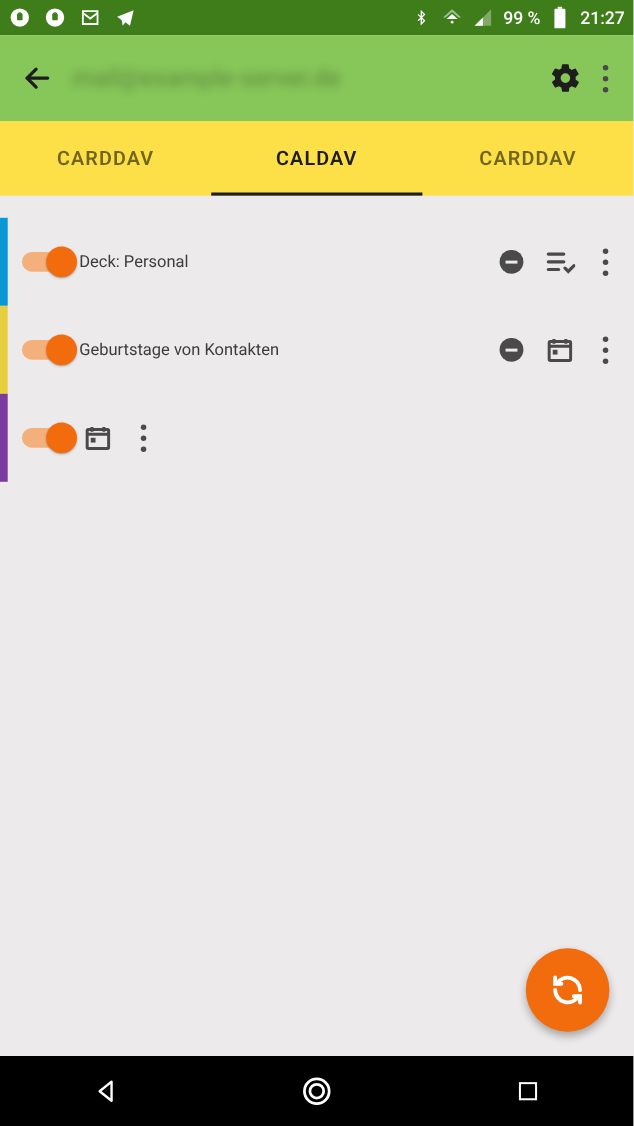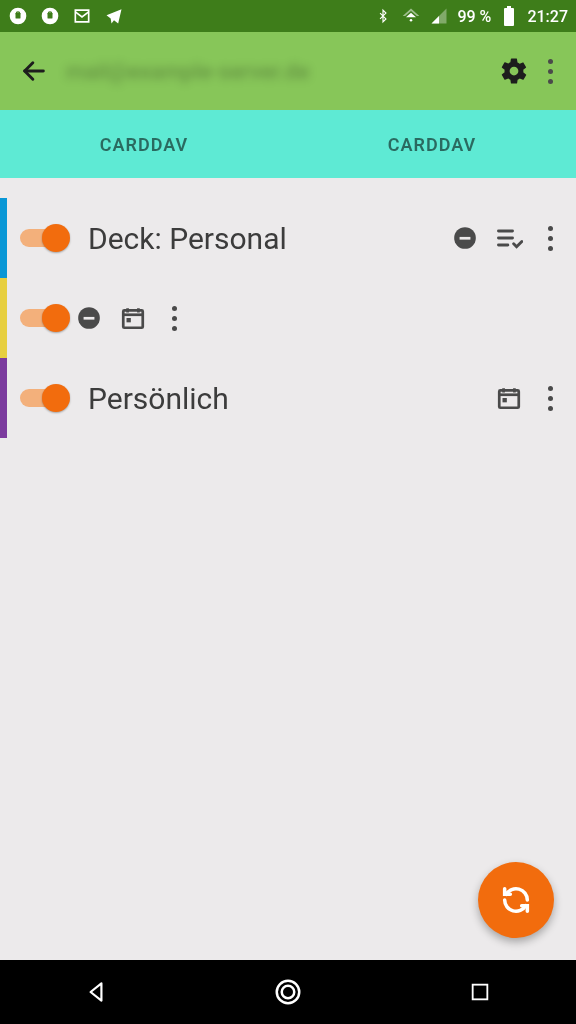--- a/index.html
+++ b/index.html
@@ -11,34 +11,34 @@
   .status-right { margin-left: auto; display: flex; gap: 8px; align-items: center; }
   .status-icon { display: inline-flex; width: 20px; height: 20px; align-items: center; justify-content: center; }
   .status-text { font-weight: 500; }
 
   
   .app-bar { background: #87c659; height: 78px; display: flex; align-items: center; padding: 0 12px; }
   .app-bar .icon-btn { width: 44px; height: 44px; display: inline-flex; align-items: center; justify-content: center; cursor: pointer; }
   .app-bar .title-blur { flex: 1; margin: 0 10px; color: rgba(0,0,0,0.25); filter: blur(4px); font-size: 22px; font-weight: 500; overflow: hidden; white-space: nowrap; }
 
   
-  .tabs { background: #5eead4; height: 68px; display: flex; }
+  .tabs { background: #fde047; height: 68px; display: flex; }
   .tab { flex: 1; display: flex; align-items: center; justify-content: center; font-size: 18px; font-weight: 600; letter-spacing: 1px; color: rgba(0,0,0,0.55); cursor: pointer; position: relative; }
   .tab.active { color: #1d1d1d; }
   .tab.active::after { content: ""; position: absolute; bottom: 0; left: 0; right: 0; height: 3px; background: #1d1d1d; }
 
   
   .content { position: relative; height: calc(1024px - 32px - 78px - 68px - 64px); background: #eceaeb; }
   .list { padding-top: 20px; }
   .row { position: relative; height: 80px; display: flex; align-items: center; padding-right: 12px; }
   .color-strip { position: absolute; left: 0; top: 0; bottom: 0; width: 7px; }
   .row .toggle { margin-left: 20px; width: 52px; height: 36px; position: relative; cursor: pointer; }
   .toggle .track { position: absolute; top: 50%; left: 0; transform: translateY(-50%); width: 44px; height: 18px; border-radius: 10px; background: #f3b07b; }
   .toggle .thumb { position: absolute; top: 50%; transform: translateY(-50%); left: 22px; width: 28px; height: 28px; border-radius: 50%; background: #f26c0d; box-shadow: 0 1px 2px rgba(0,0,0,0.3); }
-  .row .label { margin-left: 16px; flex: 1; font-size: 30px; color: #3c3c3c; }
+  .row .label { flex: 1; font-size: 15px; color: #3c3c3c; }
   .row .trailing { display: flex; align-items: center; gap: 10px; }
   .trailing .act { width: 34px; height: 34px; display: inline-flex; align-items: center; justify-content: center; cursor: pointer; }
   .dots-v { width: 28px; height: 40px; display: inline-flex; flex-direction: column; align-items: center; justify-content: center; gap: 5px; cursor: pointer; }
   .dots-v span { width: 5px; height: 5px; border-radius: 50%; background: #4a4a4a; }
 
   
   .fab { position: absolute; right: 22px; bottom: 22px; width: 76px; height: 76px; border-radius: 50%; background: #f26c0d; display: flex; align-items: center; justify-content: center; box-shadow: 0 4px 8px rgba(0,0,0,0.3); cursor: pointer; }
 
   
   .nav-bar { height: 64px; background: #000; display: flex; align-items: center; justify-content: space-around; }
@@ -121,20 +121,23 @@
   <div class="dots-v">
     <span></span>
       <span></span>
       <span></span>
   </div>
 </div>
 
 <div class="tabs">
   <div class="tab">
       <span>CARDDAV</span>
+    </div>
+  <div class="tab active">
+      <span>CALDAV</span>
     </div>
   <div class="tab">
       <span>CARDDAV</span>
     </div>
 </div>
 
 <div class="content">
   <div class="list">
 
     <div class="row">
@@ -166,20 +169,21 @@
           </div>
       </div>
     </div>
 
     <div class="row">
       <div class="color-strip" style="background:#e7cf3f"></div>
       <div class="toggle">
           <div class="track"></div>
           <div class="thumb"></div>
         </div>
+      <div class="label">Geburtstage von Kontakten</div>
       <div class="trailing">
         <span class="act">
           <svg width="26" height="26" viewBox="0 0 24 24">
               <circle cx="12" cy="12" r="10" fill="#4a4a4a"></circle>
               <rect x="7" y="11" width="10" height="2.5" fill="#eceaeb"></rect>
             </svg>
         </span>
         <span class="act">
           <svg width="26" height="26" viewBox="0 0 24 24" fill="none" stroke="#4a4a4a" stroke-width="2.5">
               <rect x="3" y="5" width="18" height="16" rx="1"></rect>
@@ -195,21 +199,20 @@
           </div>
       </div>
     </div>
 
     <div class="row">
       <div class="color-strip" style="background:#7c3b9e"></div>
       <div class="toggle">
           <div class="track"></div>
           <div class="thumb"></div>
         </div>
-      <div class="label">Persönlich</div>
       <div class="trailing">
         <span class="act">
           <svg width="26" height="26" viewBox="0 0 24 24" fill="none" stroke="#4a4a4a" stroke-width="2.5">
               <rect x="3" y="5" width="18" height="16" rx="1"></rect>
               <path d="M3 9h18"></path>
               <rect x="6" y="12" width="4" height="4" fill="#4a4a4a" stroke="none"></rect>
               <path d="M7 3v4M17 3v4"></path>
             </svg>
         </span>
         <div class="dots-v">

